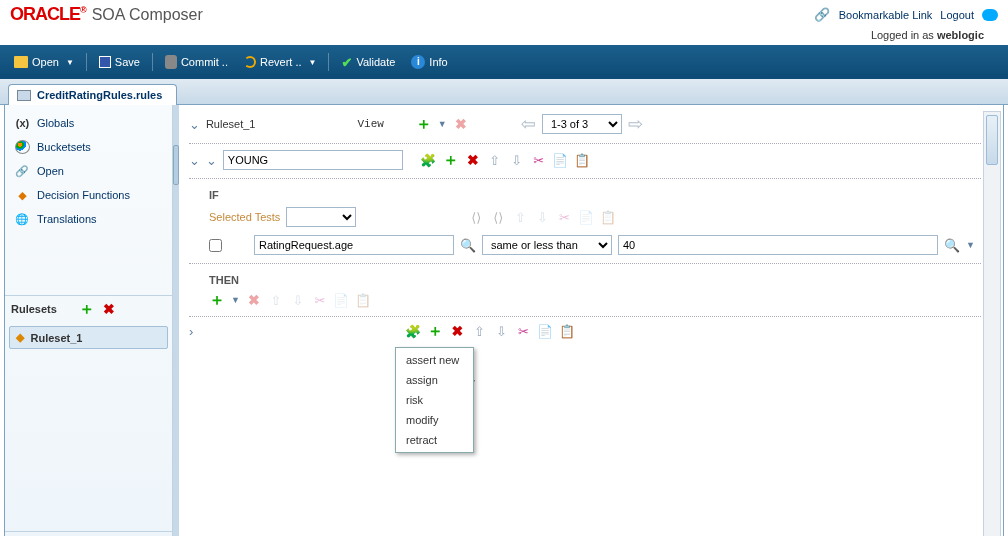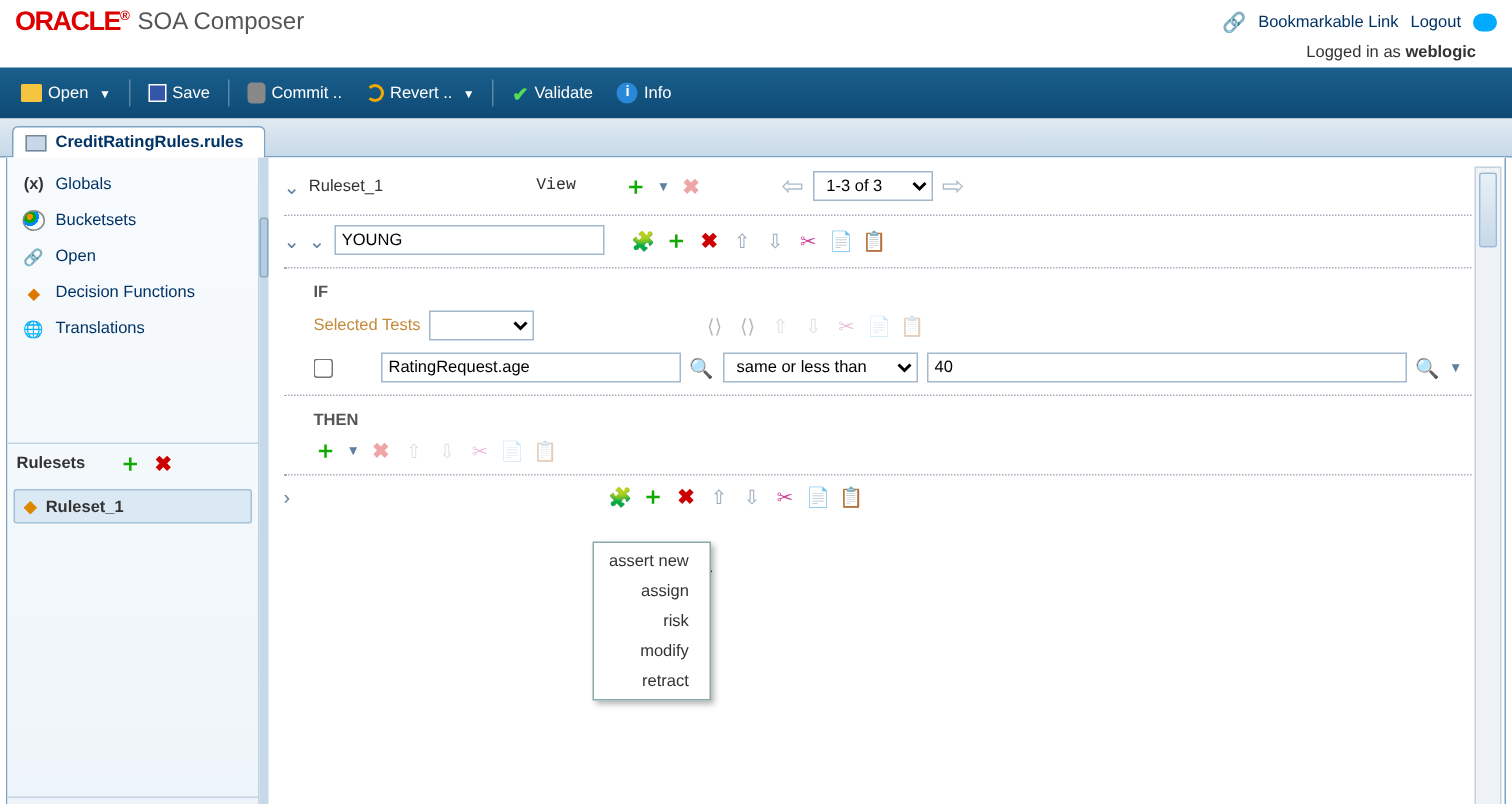--- a/index.html
+++ b/index.html
@@ -277,21 +277,21 @@
       <span class="ico16">🧩</span>
       <span class="ico16 plus">＋</span>
       <span class="ico16 xred">✖</span>
       <span class="ico16 up">⇧</span>
       <span class="ico16 dn">⇩</span>
       <span class="ico16 scis">✂</span>
       <span class="ico16 copy">📄</span>
       <span class="ico16 paste">📋</span>
     </div>
 
-    <div class="popmenu" style="left:216px; top:256px;text-align:right;">
+    <div class="popmenu" style="left:216px; top:242px;">
       <div class="pm-item">assert new</div>
       <div class="pm-item">assign</div>
       <div class="pm-item">risk</div>
       <div class="pm-item">modify</div>
       <div class="pm-item">retract</div>
     </div>
     <span class="cursor-img" style="left:286px; top:264px;">↖</span>
 
     <div class="scroll-tr">
         <div class="scroll-th"></div>

